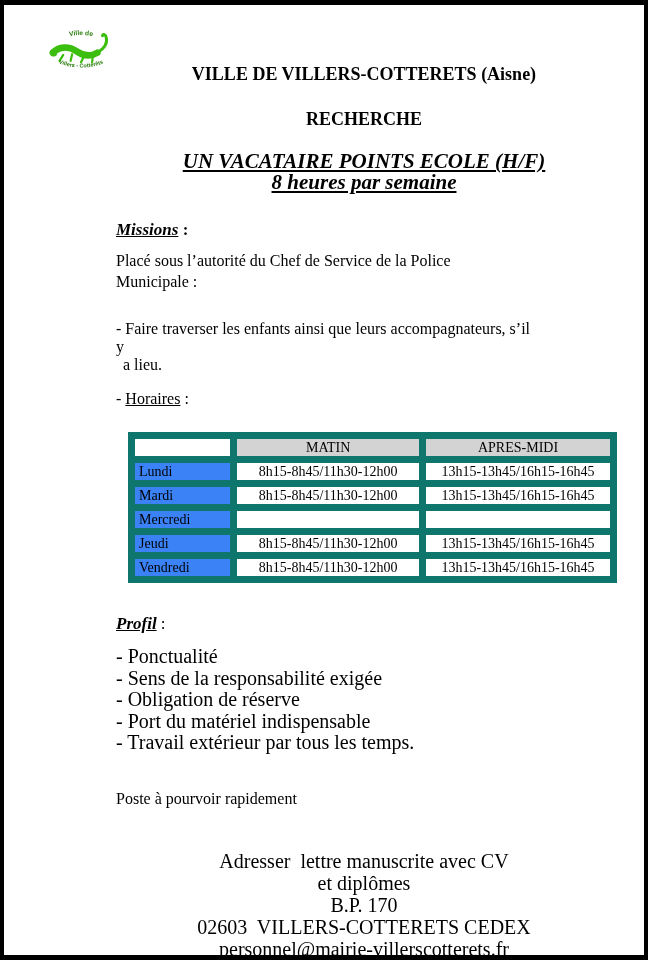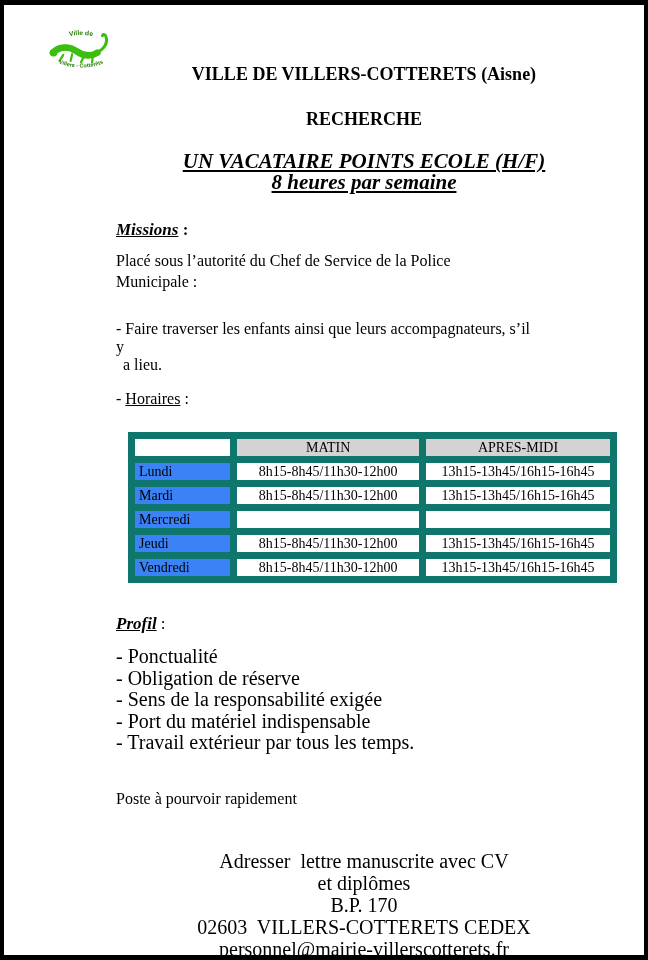--- a/index.html
+++ b/index.html
@@ -158,22 +158,22 @@
         <td class="time">8h15-8h45/11h30-12h00</td>
         <td class="time">13h15-13h45/16h15-16h45</td>
       </tr>
     </tbody>
       </table>
 
     <div class="sec-heading profil-heading"><span class="biu">Profil</span><span class="colon"> :</span></div>
 
     <div class="profil-list">
       <div>- Ponctualité</div>
+      <div>- Sens de la responsabilité exigée</div>
       <div>- Obligation de réserve</div>
-      <div>- Sens de la responsabilité exigée</div>
       <div>- Port du matériel indispensable</div>
       <div>- Travail extérieur par tous les temps.</div>
     </div>
 
     <div class="availability">Poste à pourvoir rapidement</div>
 
     <div class="address-block">
       <div class="address-line">Adresser  lettre manuscrite avec CV</div>
       <div class="address-line">et diplômes</div>
       <div class="address-line">B.P. 170</div>

